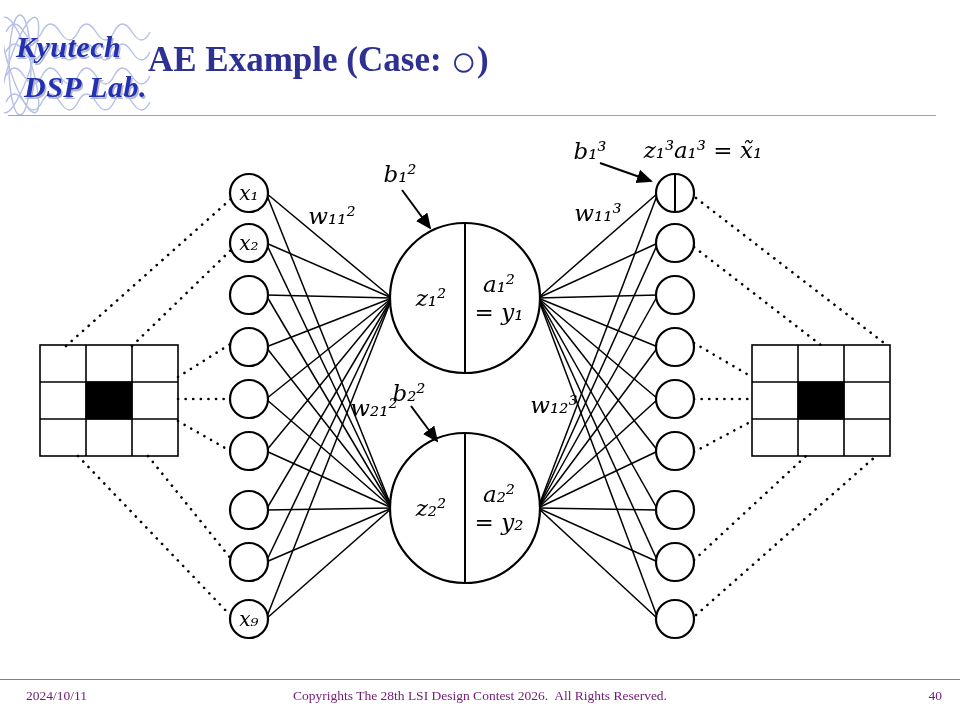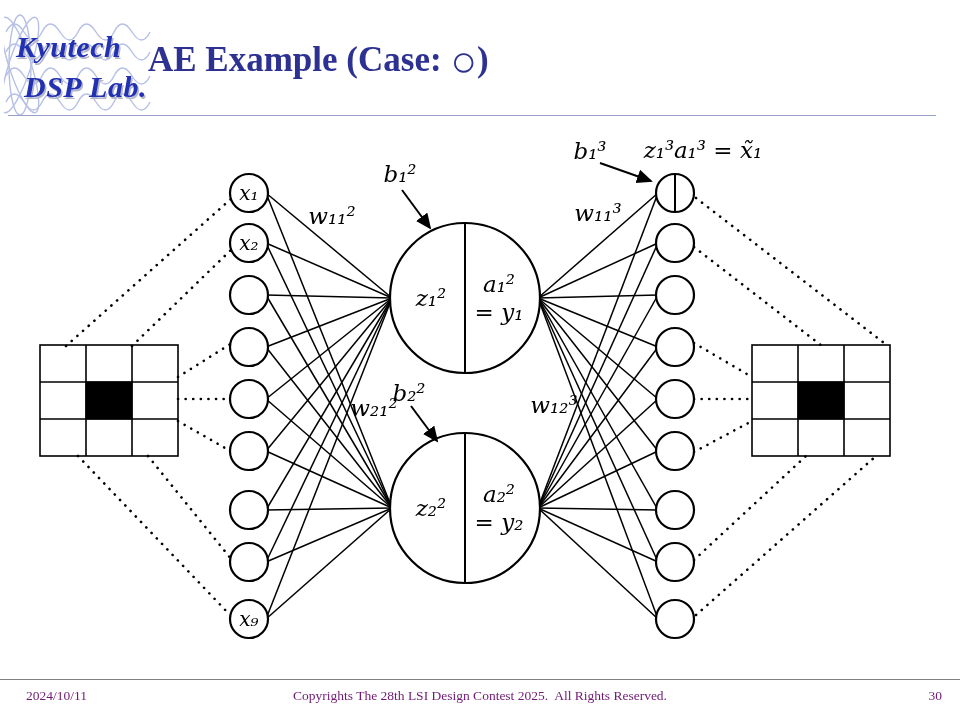--- a/index.html
+++ b/index.html
@@ -214,17 +214,17 @@
       <text class="mlbl sz23" x="598" y="221" text-anchor="middle">w₁₁³</text>
       <text class="mlbl sz23" x="554" y="413" text-anchor="middle">w₁₂³</text>
       <text class="mlbl sz23" x="590" y="159" text-anchor="middle">b₁³</text>
       <text class="mlbl sz23" x="659" y="158" text-anchor="middle">z₁³</text>
       <text class="mlbl sz23" x="718" y="158" text-anchor="middle">a₁³ = x̃₁</text>
     </g>
   </svg>
 
   <div class="footer">
     <span class="f-date">2024/10/11</span>
-    <span class="f-copy">Copyrights The 28th LSI Design Contest 2025.  All Rights Reserved.</span>
-    <span class="f-page">30</span>
+    <span class="f-copy">Copyrights The 28th LSI Design Contest 2026.  All Rights Reserved.</span>
+    <span class="f-page">40</span>
   </div>
 
 </div>
 
 </body></html>

